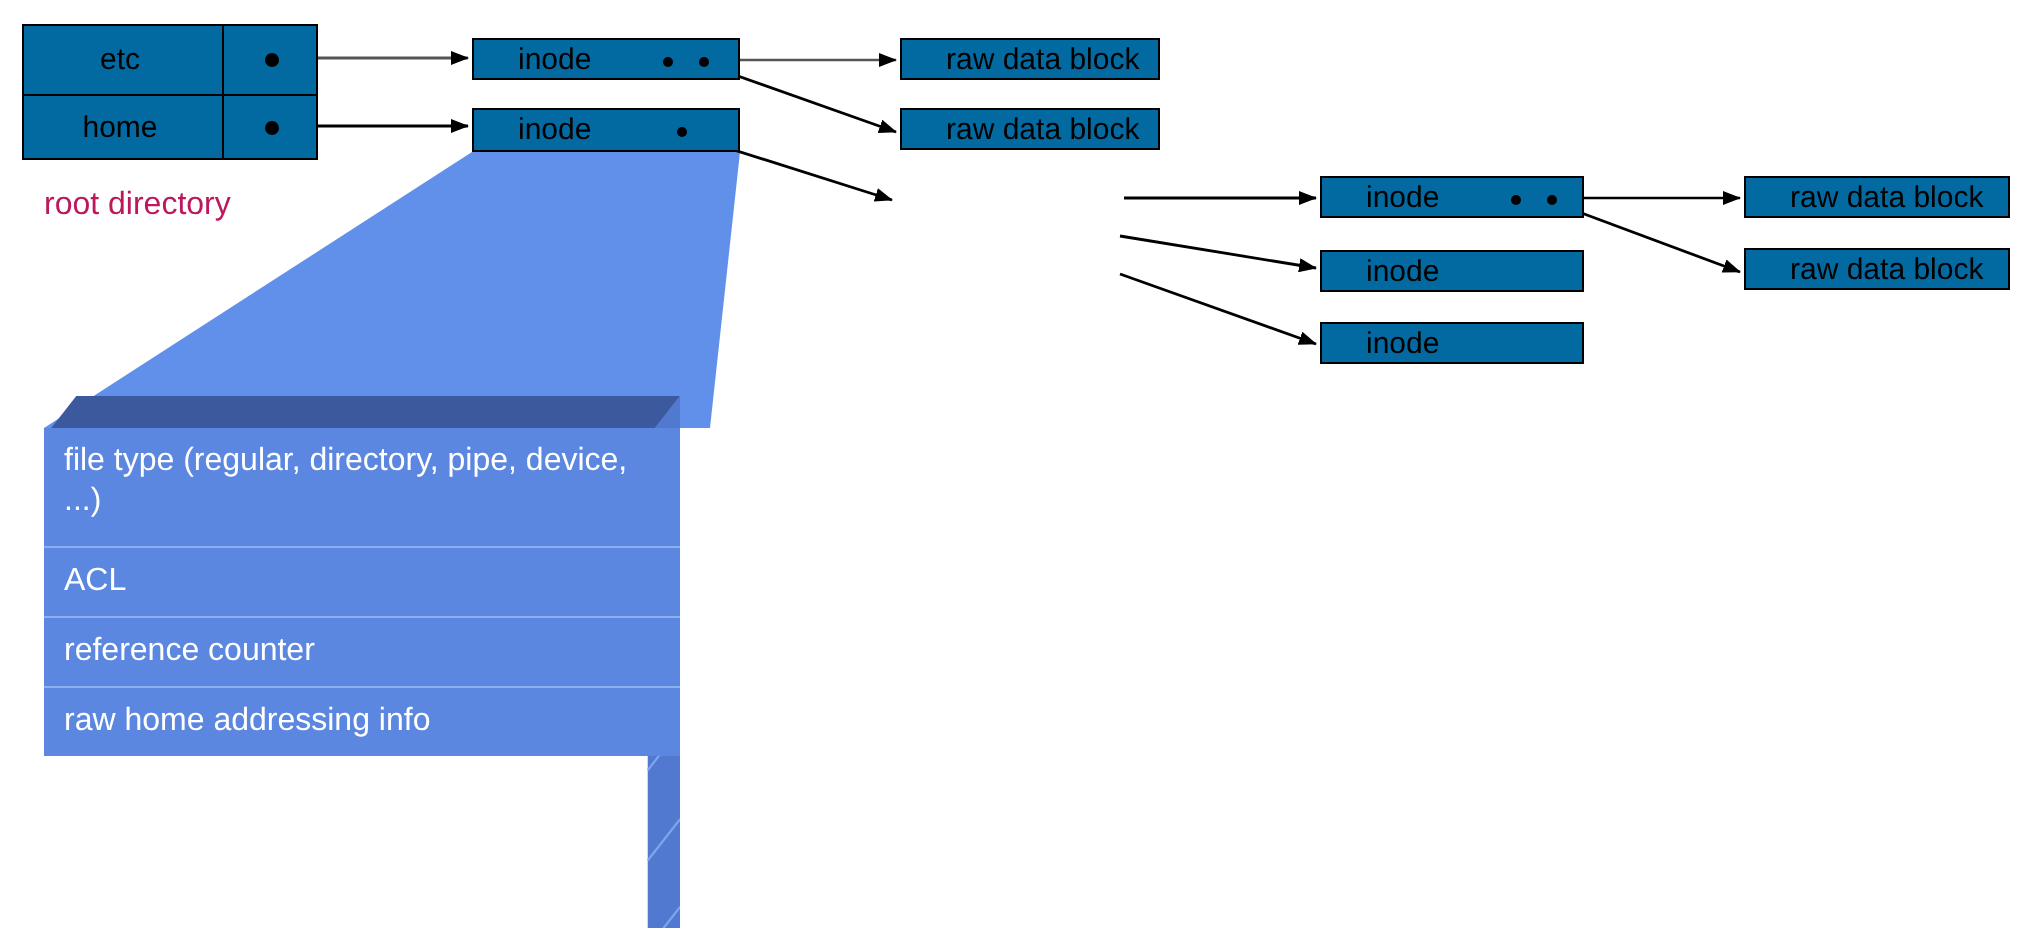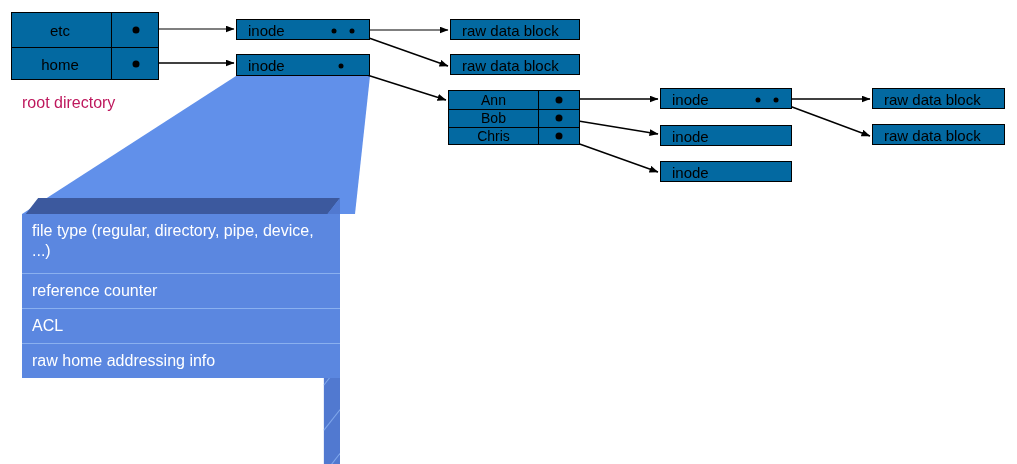--- a/index.html
+++ b/index.html
@@ -31,21 +31,21 @@
     z-index:6;
   }
   .node .cell-text{
     position:absolute;
     white-space:nowrap;
     font-size:15px;
     color:#000000;
     line-height:1;
   }
   .label-left{
-    left:11px;
+    left:22px;
     top:50%;
     transform:translateY(-50%);
   }
   .label-center{
     left:0; right:0;
     text-align:center;
     top:50%;
     transform:translateY(-50%);
   }
   .vdiv{
@@ -143,34 +143,20 @@
   </div>
 
   <div class="node" style="left:450px; top:19px; width:130px; height:21px;">
     <div class="cell-text label-left">raw data block</div>
   </div>
 
   <div class="node" style="left:450px; top:54px; width:130px; height:21px;">
     <div class="cell-text label-left">raw data block</div>
   </div>
 
-  <div class="node" style="left:448px; top:90px; width:132px; height:55px;">
-    <div class="vdiv" style="left:89px;"></div>
-    <div class="hdiv" style="top:18px;"></div>
-    <div class="hdiv" style="top:36px;"></div>
-
-    <div class="cell-text" style="left:0; width:89px; text-align:center; top:2px; font-size:14px;">Ann</div>
-    <div class="dot" style="left:110px; top:9px;"></div>
-
-    <div class="cell-text" style="left:0; width:89px; text-align:center; top:20px; font-size:14px;">Bob</div>
-    <div class="dot" style="left:110px; top:27px;"></div>
-
-    <div class="cell-text" style="left:0; width:89px; text-align:center; top:38px; font-size:14px;">Chris</div>
-    <div class="dot" style="left:110px; top:45px;"></div>
-  </div>
 
   <div class="node" style="left:660px; top:88px; width:132px; height:21px;">
     <div class="cell-text label-left">inode</div>
     <div class="dot small" style="left:97px; top:11px;"></div>
     <div class="dot small" style="left:115px; top:11px;"></div>
   </div>
 
   <div class="node" style="left:660px; top:125px; width:132px; height:21px;">
     <div class="cell-text label-left">inode</div>
   </div>
@@ -222,19 +208,19 @@
       <polygon points="318,16 335,0 335,232 318,248" fill="#5179d0"></polygon>
       <path d="M318,76 L335,60" stroke="#7fa6ea" stroke-width="1" fill="none"></path>
       <path d="M318,110 L335,94" stroke="#7fa6ea" stroke-width="1" fill="none"></path>
       <path d="M318,145 L335,129" stroke="#7fa6ea" stroke-width="1" fill="none"></path>
       <path d="M318,180 L335,164" stroke="#7fa6ea" stroke-width="1" fill="none"></path>
       <path d="M318,214 L335,198" stroke="#7fa6ea" stroke-width="1" fill="none"></path>
     </svg>
 
     <div class="rows">
       <div class="row tall">file type (regular, directory, pipe, device, ...)</div>
+      <div class="row" style="height:35px;">ACL</div>
       <div class="row" style="height:35px;">reference counter</div>
-      <div class="row" style="height:35px;">ACL</div>
       <div class="row" style="height:34px;">raw home addressing info</div>
     </div>
   </div>
 
 </div>
 
 </body></html>

